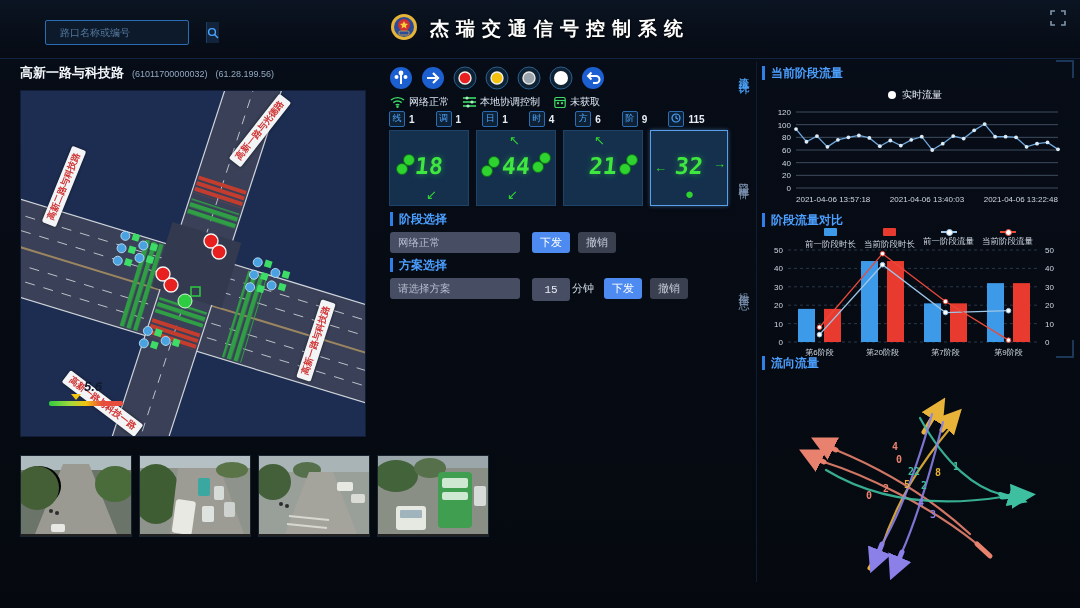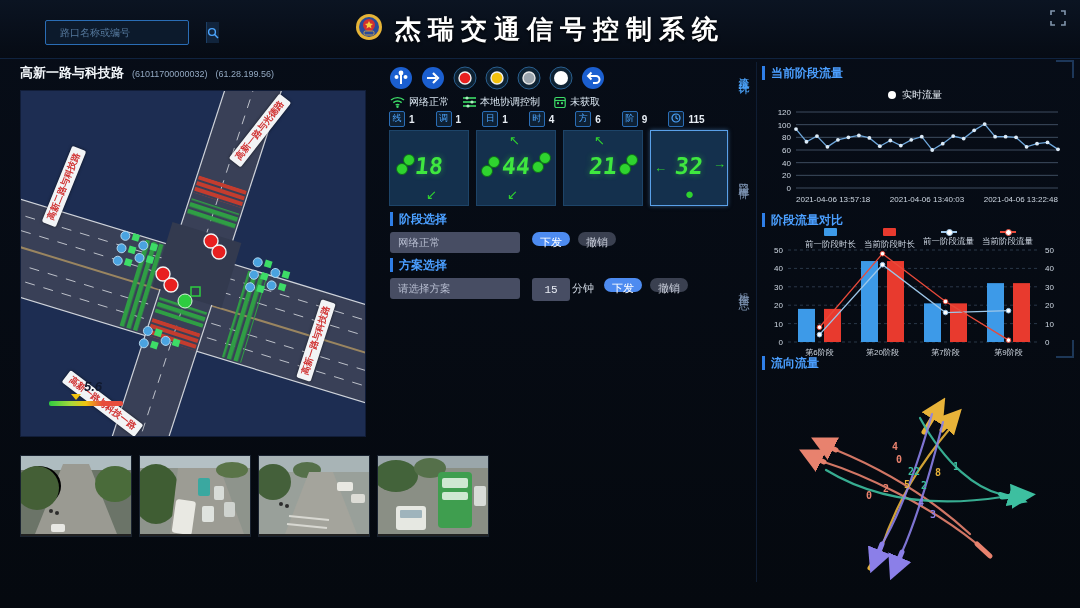--- a/index.html
+++ b/index.html
@@ -6,21 +6,21 @@
   body{width:1080px;height:608px;overflow:hidden;font-family:"Liberation Sans","DejaVu Sans",sans-serif;color:#dfe8f2;position:relative;}
   #app{position:absolute;inset:0;background:linear-gradient(#070d18,#05090f);}
 
   
   .topbar{position:absolute;left:0;top:0;width:1080px;height:58px;background:linear-gradient(#0b1422,#060b14);border-bottom:1px solid #10233f;}
   .search-wrap{position:absolute;left:45px;top:20px;width:142px;height:23px;background:#0c1a2c;border:1px solid #2a6db5;border-radius:2px;display:flex;align-items:center;}
   .search-wrap input{flex:1;background:transparent;border:none;outline:none;color:#9fc0dd;font-size:10px;padding:0 14px;font-family:inherit;}
   .search-wrap input::placeholder{color:#55789c;}
   .search-btn{width:24px;height:21px;background:#11243c;border:none;border-left:1px solid #1c3f66;cursor:pointer;display:flex;align-items:center;justify-content:center;padding:0;}
   .title-wrap{position:absolute;left:0;right:0;top:0;height:58px;display:flex;align-items:center;justify-content:center;gap:12px;pointer-events:none;}
-  .title-wrap h1{font-size:26px;font-weight:bold;color:#fff;letter-spacing:7px;margin:0;text-shadow:0 1px 3px #000;}
+  .title-wrap h1{font-size:19px;font-weight:bold;color:#fff;letter-spacing:7px;margin:0;text-shadow:0 1px 3px #000;}
   .fs-icon{position:absolute;right:14px;top:10px;width:16px;height:16px;opacity:.8;cursor:pointer;}
 
   
   .lp-head{position:absolute;left:20px;top:64px;width:360px;height:22px;display:flex;align-items:baseline;gap:8px;}
   .lp-name{font-size:13px;font-weight:bold;color:#f2f6fa;}
   .lp-sub{font-size:9px;color:#93a9c2;}
   .map{position:absolute;left:20px;top:90px;width:344px;height:345px;background:#1d2d52;border:1px solid #111d38;overflow:hidden;}
   .rlabel{position:absolute;background:#f2f4f6;color:#d03030;font-size:9px;font-weight:bold;padding:1px 5px;border-radius:2px;white-space:nowrap;box-shadow:0 0 3px rgba(0,0,0,.6);}
   .rl-tl{left:2px;top:88px;transform:rotate(-68deg);}
   .rl-tr{left:198px;top:32px;transform:rotate(-52deg);}
@@ -45,21 +45,21 @@
   .phase-row{position:absolute;left:389px;top:130px;}
   .pbox{position:absolute;top:0;width:78px;height:74px;background:#14304d;border:1px solid #1d4468;}
   .pbox.sel{border:1px solid #5aa0e8;box-shadow:0 0 4px rgba(90,160,232,.5);}
   .pnum{position:absolute;left:0;right:0;top:22px;text-align:center;font-family:"DejaVu Sans Mono",monospace;font-size:23px;font-weight:bold;color:#3fe83f;transform:skewX(-6deg);text-shadow:0 0 6px rgba(63,232,63,.45);}
   .pm{position:absolute;color:#2fd32f;font-size:13px;line-height:1;}
   .sig{position:absolute;}
   .sec-title{position:absolute;font-size:12px;font-weight:bold;color:#4b9fff;border-left:3px solid #2f7fe8;padding-left:6px;line-height:14px;}
   .ctl-select{position:absolute;width:130px;height:21px;background:#474d63;border-radius:3px;color:#b7bdd0;font-size:10.5px;line-height:21px;padding-left:8px;cursor:pointer;box-sizing:border-box;}
   .ctl-input{position:absolute;width:34px;height:21px;background:#474d63;border:none;border-radius:3px;color:#e8ecf4;font-size:11px;text-align:center;font-family:Liberation Mono, monospace;}
   .ctl-lbl{position:absolute;font-size:11px;color:#cfd7e2;line-height:21px;}
-  .btn{position:absolute;width:38px;height:14px;border:none;border-radius:9px;font-size:11px;font-family:inherit;cursor:pointer;line-height:21px;text-align:center;padding:0;}
+  .btn{position:absolute;width:38px;height:21px;border:none;border-radius:3px;font-size:11px;font-family:inherit;cursor:pointer;line-height:21px;text-align:center;padding:0;}
   .btn-blue{background:#4d8bf0;color:#fff;}
   .btn-gray{background:#3a4050;color:#c5cad6;}
 
   
   .vtabs{position:absolute;left:736px;top:62px;width:20px;height:520px;border-right:1px solid #0f1d33;}
   .vtab{position:absolute;left:0;width:20px;writing-mode:vertical-lr;text-orientation:upright;font-size:11px;letter-spacing:2px;color:#7d93b2;cursor:pointer;text-align:center;}
   .vtab.active{color:#4da6ff;}
   .vtab:nth-child(1){top:6px;}
   .vtab:nth-child(2){top:112px;}
   .vtab:nth-child(3){top:222px;}

